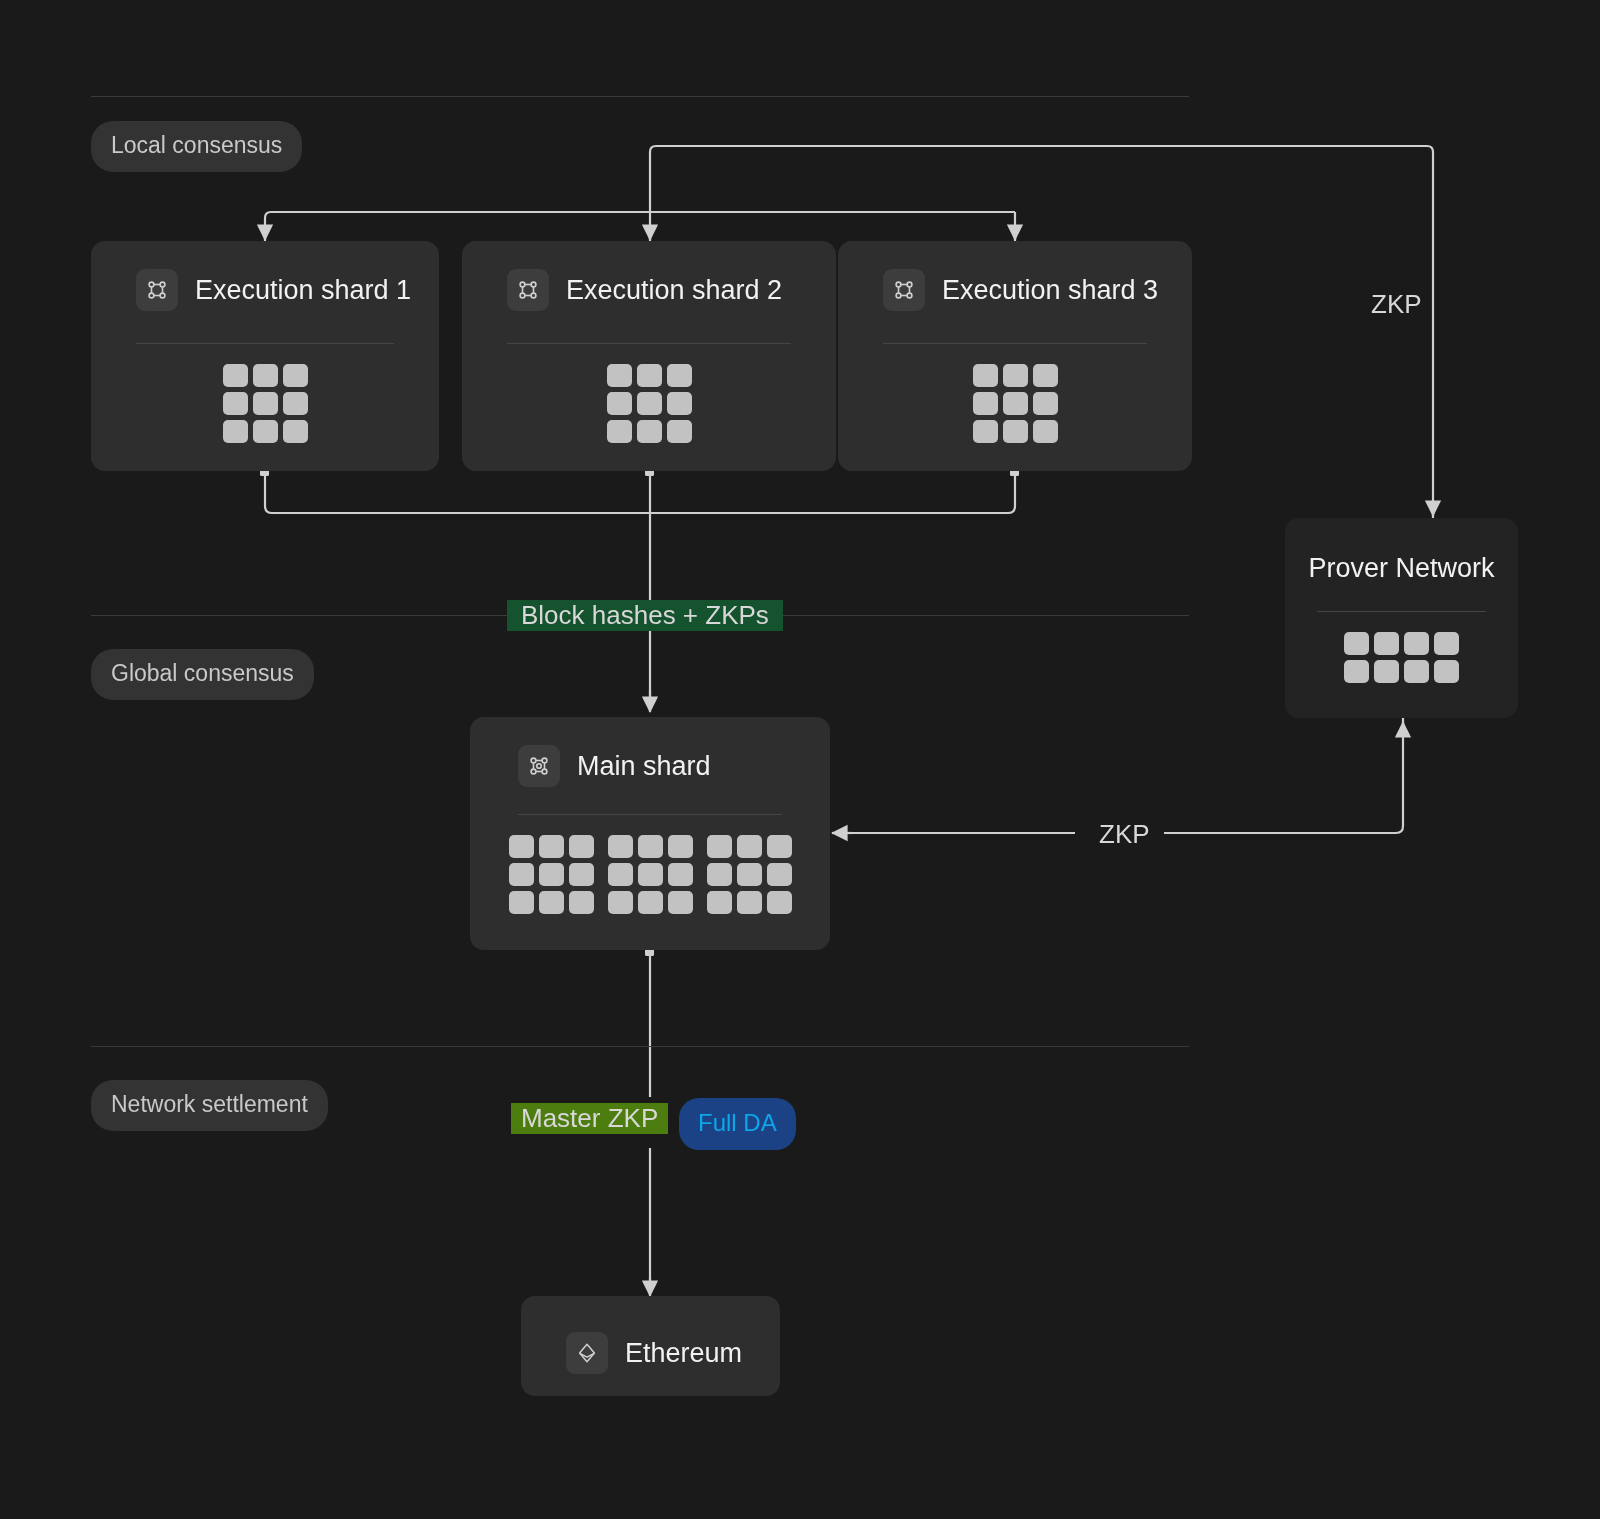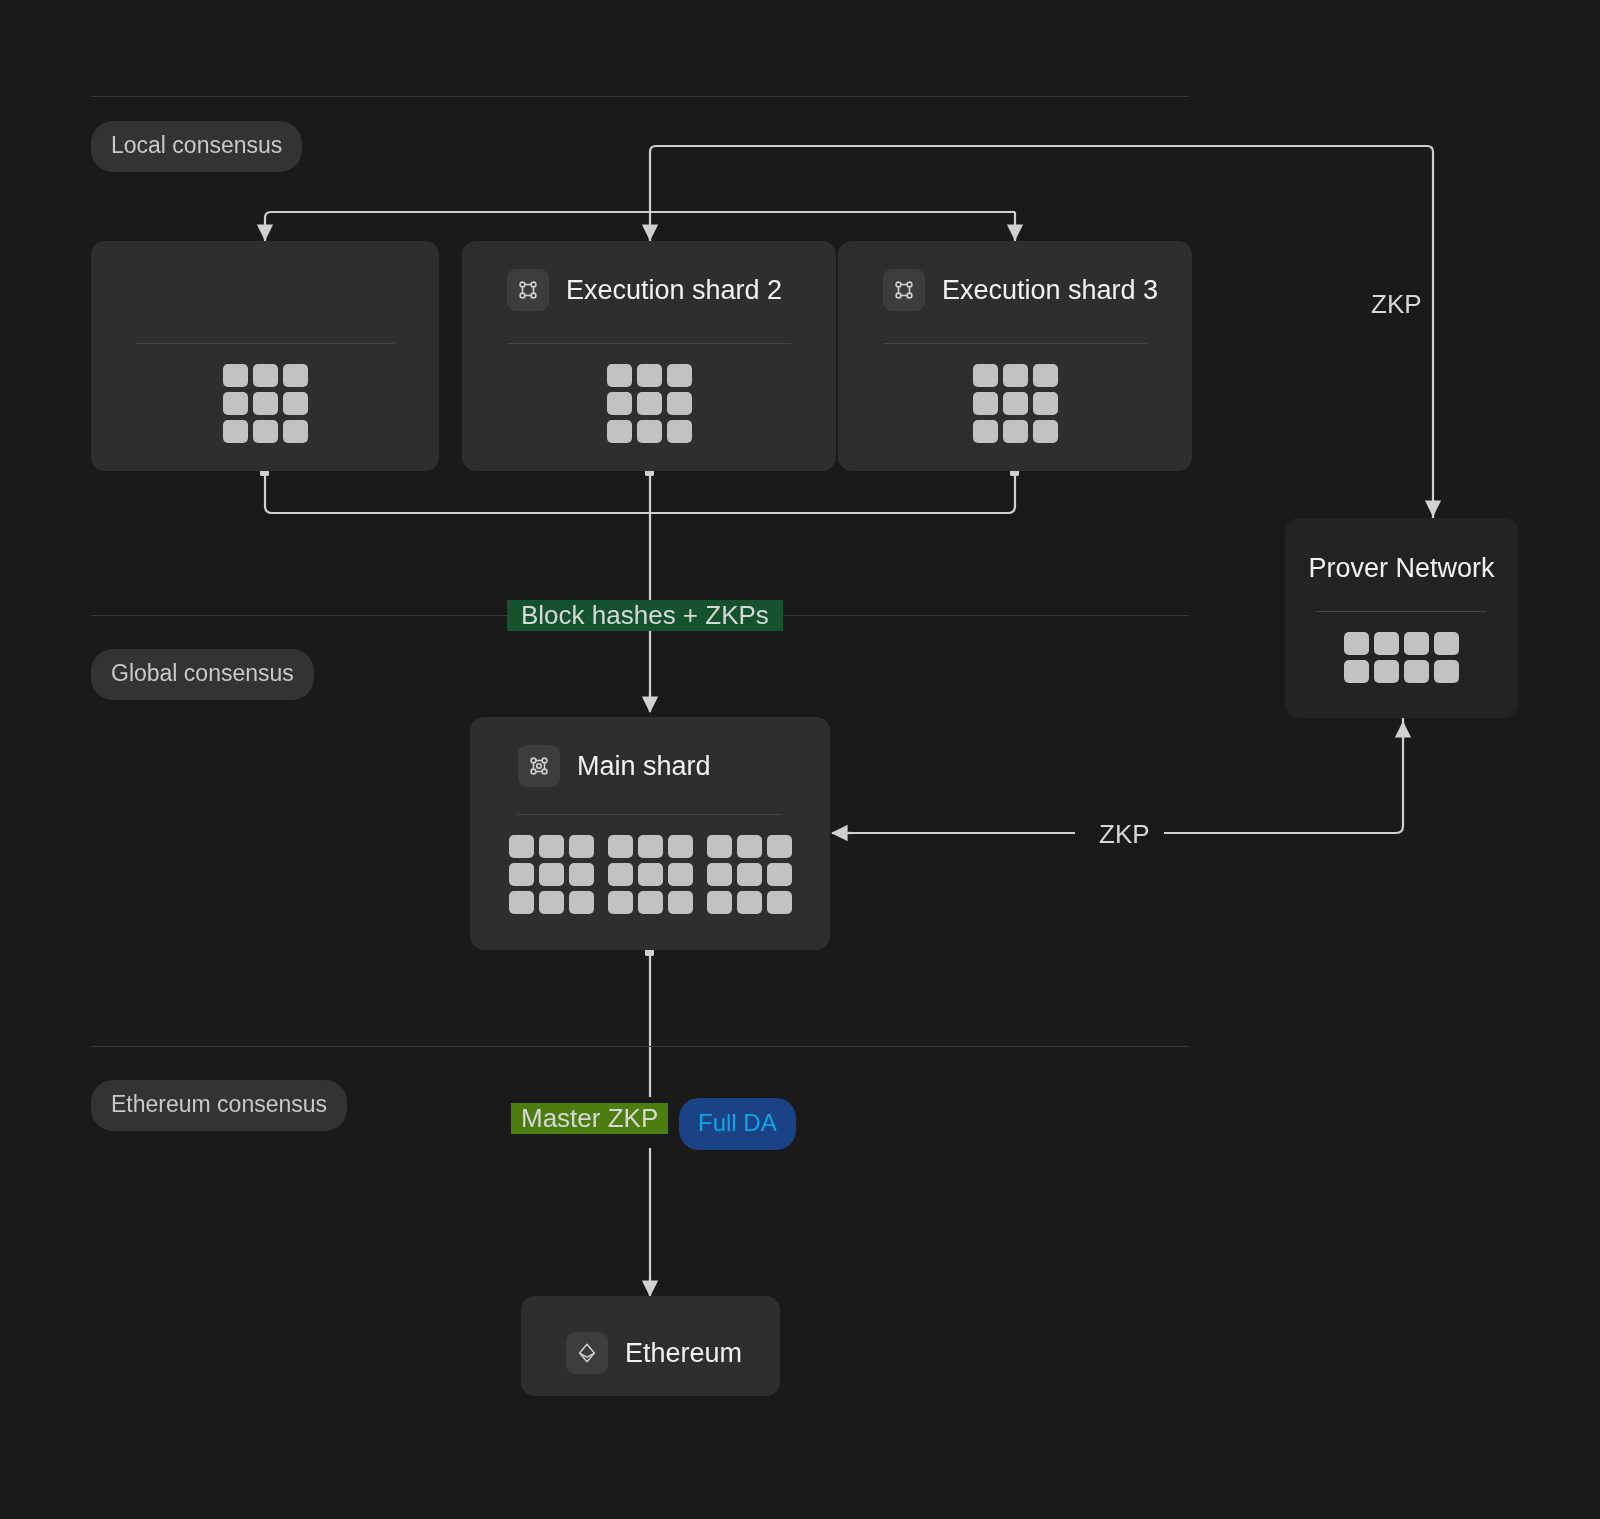--- a/index.html
+++ b/index.html
@@ -199,23 +199,35 @@
       <path d="M650,1278 L650,1296"></path>
     </g>
   </svg>
 
   <div class="divider" style="left:91px; top:96px; width:1098px;"></div>
   <div class="divider" style="left:91px; top:615px; width:1098px;"></div>
   <div class="divider" style="left:91px; top:1046px; width:1098px;"></div>
 
   <div class="chip" style="left:91px; top:121px;">Local consensus</div>
   <div class="chip" style="left:91px; top:649px;">Global consensus</div>
-  <div class="chip" style="left:91px; top:1080px;">Ethereum consensus</div>
+  <div class="chip" style="left:91px; top:1080px;">Network settlement</div>
 
   <div class="card" style="left:91px; top:241px; width:348px; height:230px;">
+    <div class="card-head">
+      <span class="icon-box">
+        <svg width="24" height="24" viewBox="0 0 24 24" fill="none" stroke="#cfcfcf" stroke-width="1.6">
+          <rect x="6.5" y="6.5" width="11" height="11"></rect>
+          <circle cx="6.5" cy="6.5" r="2.4" fill="#3d3d3d"></circle>
+          <circle cx="17.5" cy="6.5" r="2.4" fill="#3d3d3d"></circle>
+          <circle cx="6.5" cy="17.5" r="2.4" fill="#3d3d3d"></circle>
+          <circle cx="17.5" cy="17.5" r="2.4" fill="#3d3d3d"></circle>
+        </svg>
+      </span>
+      <span class="card-title">Execution shard 1</span>
+    </div>
     <div class="card-rule" style="top:102px;"></div>
     <div class="blocks" style="left:0; right:0; top:123px; justify-content:center;">
       <div class="bgrid" style="grid-template-columns:repeat(3,25px);">
         <i class="blk"></i>
           <i class="blk"></i>
           <i class="blk"></i>
         <i class="blk"></i>
           <i class="blk"></i>
           <i class="blk"></i>
         <i class="blk"></i>

